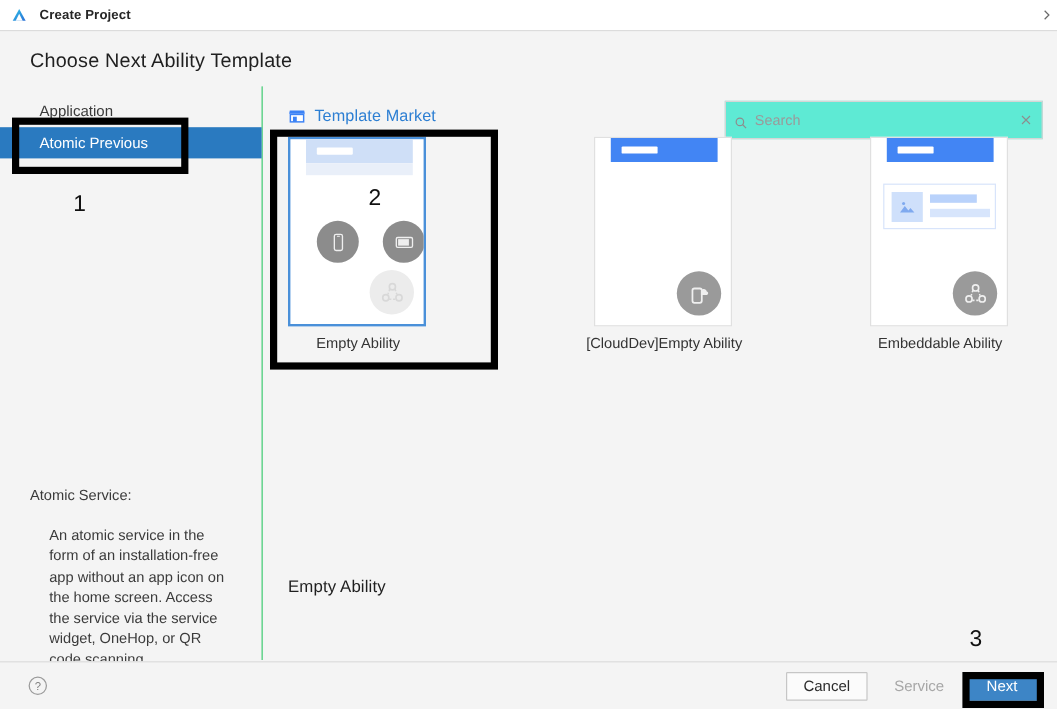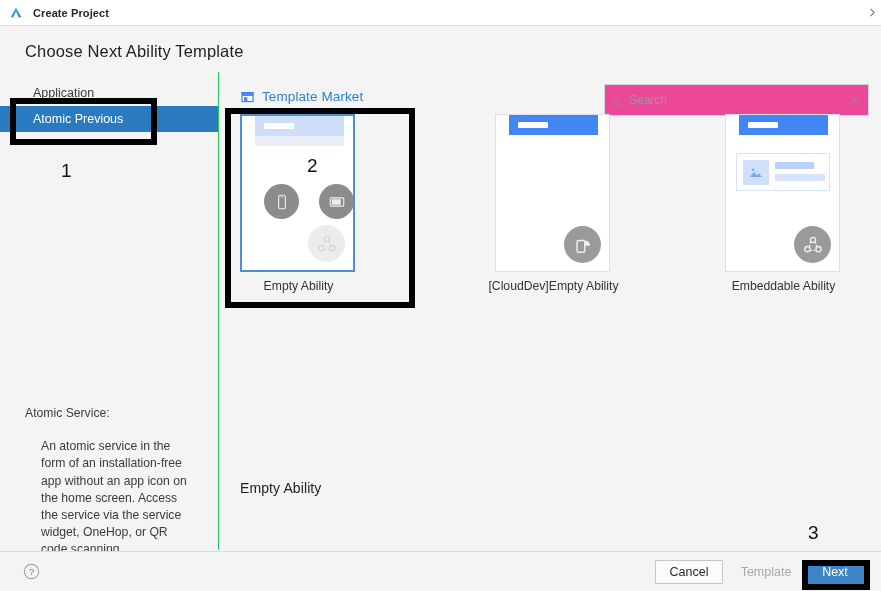--- a/index.html
+++ b/index.html
@@ -118,21 +118,21 @@
     font-size: 13.5px;
     color: #2d7fd3;
     letter-spacing: 0.1px;
   }
 
   
   #search-wrap {
     position: absolute;
     left: 385px; top: 12px;
     width: 265px; height: 32px;
-    background: #ec4899;
+    background: #5eead4;
     border: 1px solid #d5d5d5;
     box-sizing: border-box;
     display: flex;
     align-items: center;
   }
   #search-wrap .s-icon { margin-left: 7px; margin-right: 6px; width: 11px; height: 11px; display:block; }
   #search-input {
     flex: 1;
     border: none;
     outline: none;
@@ -488,21 +488,21 @@
   </div>
 
   <div id="footer">
     <span id="help-icon">
       <svg viewBox="0 0 18 18" width="17" height="17">
         <circle cx="9" cy="9" r="7.6" fill="none" stroke="#9b9b9b" stroke-width="1.1"></circle>
         <text x="9" y="12.6" text-anchor="middle" font-size="10" fill="#7d7d7d" font-family="Liberation Sans, sans-serif">?</text>
       </svg>
     </span>
     <div class="btn" id="btn-cancel">Cancel</div>
-    <div class="btn" id="btn-previous">Template</div>
+    <div class="btn" id="btn-previous">Service</div>
     <div class="btn" id="btn-next">Next</div>
   </div>
 
   <div class="anno-box" id="anno-box-1"></div>
   <div class="anno-num" id="anno-num-1">1</div>
 
   <div class="anno-box" id="anno-box-2"></div>
   <div class="anno-num" id="anno-num-2">2</div>
 
   <div class="anno-box" id="anno-box-3"></div>

